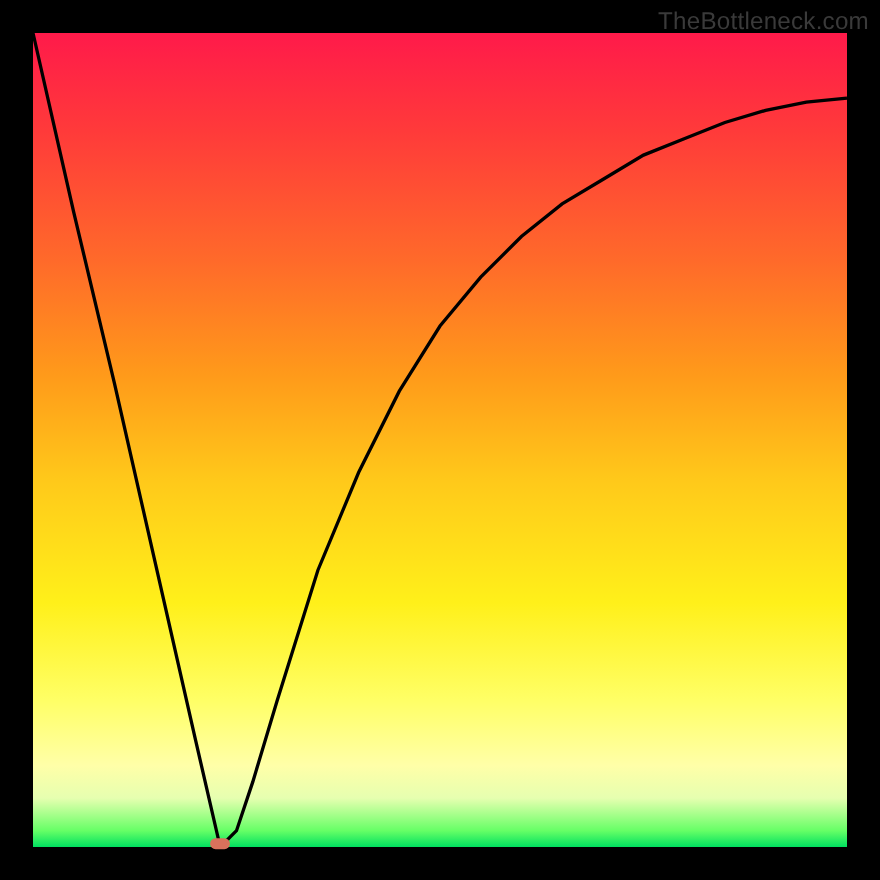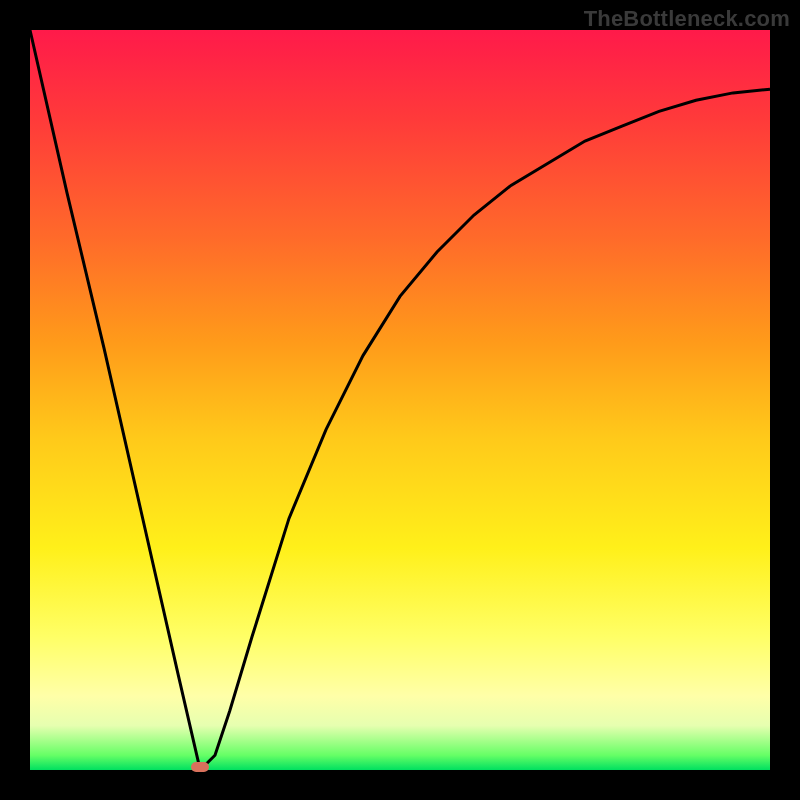--- a/index.html
+++ b/index.html
@@ -47,21 +47,21 @@
     width: 740px;
     height: 740px;
     overflow: visible;
   }
   .watermark {
     position: absolute;
     top: 6px;
     right: 10px;
     color: #3a3a3a;
     font-size: 22px;
-    font-weight: 700;
+    font-weight: 400;
     letter-spacing: 0.2px;
   }
   .valley-dot {
     position: absolute;
     width: 18px;
     height: 10px;
     border-radius: 5px;
     background: #d9715c;
   }
 </style>

